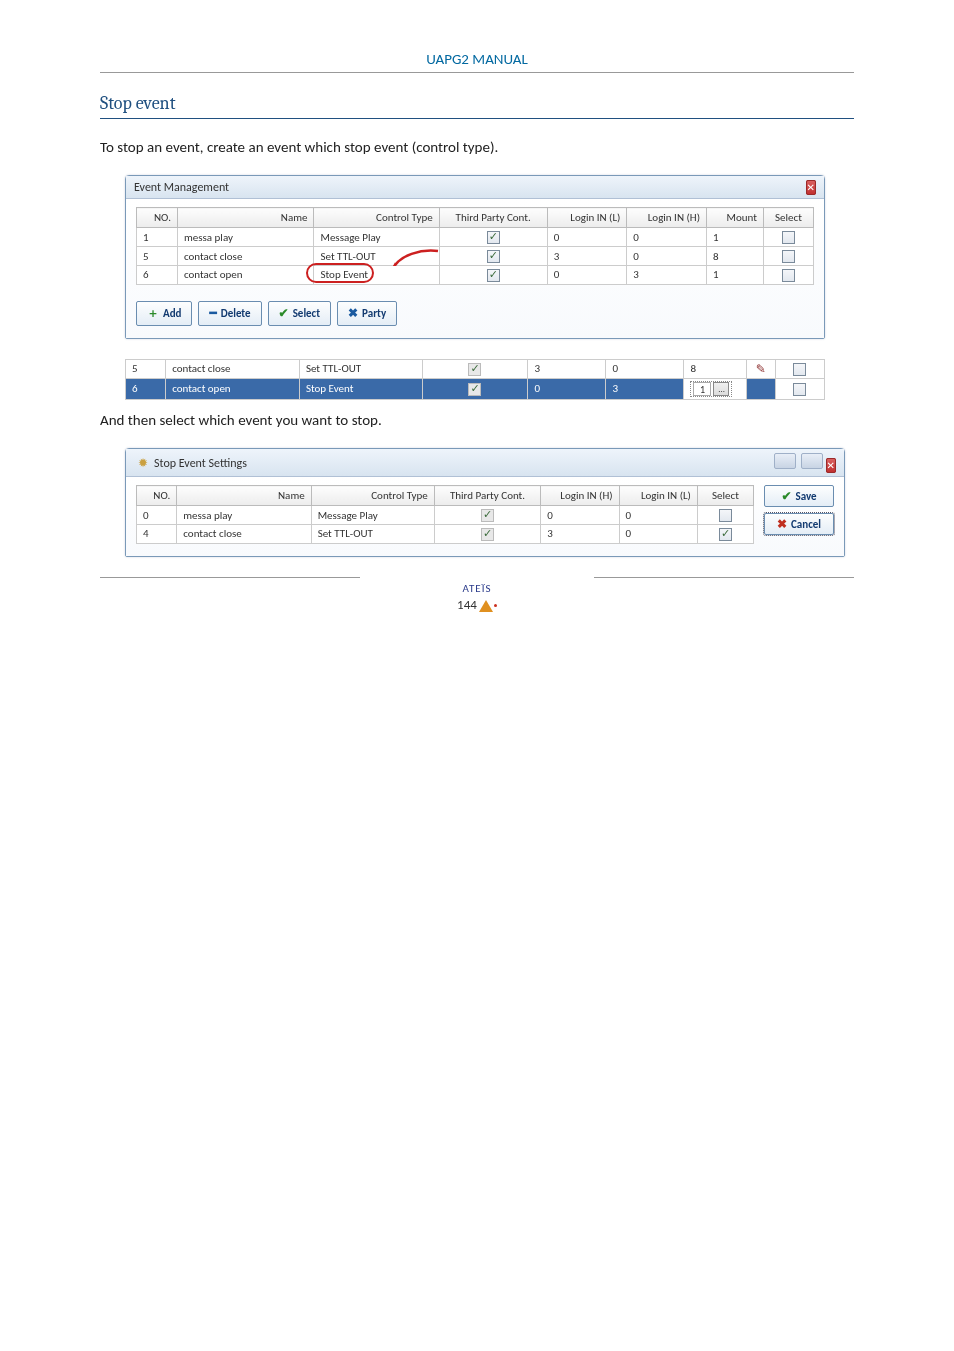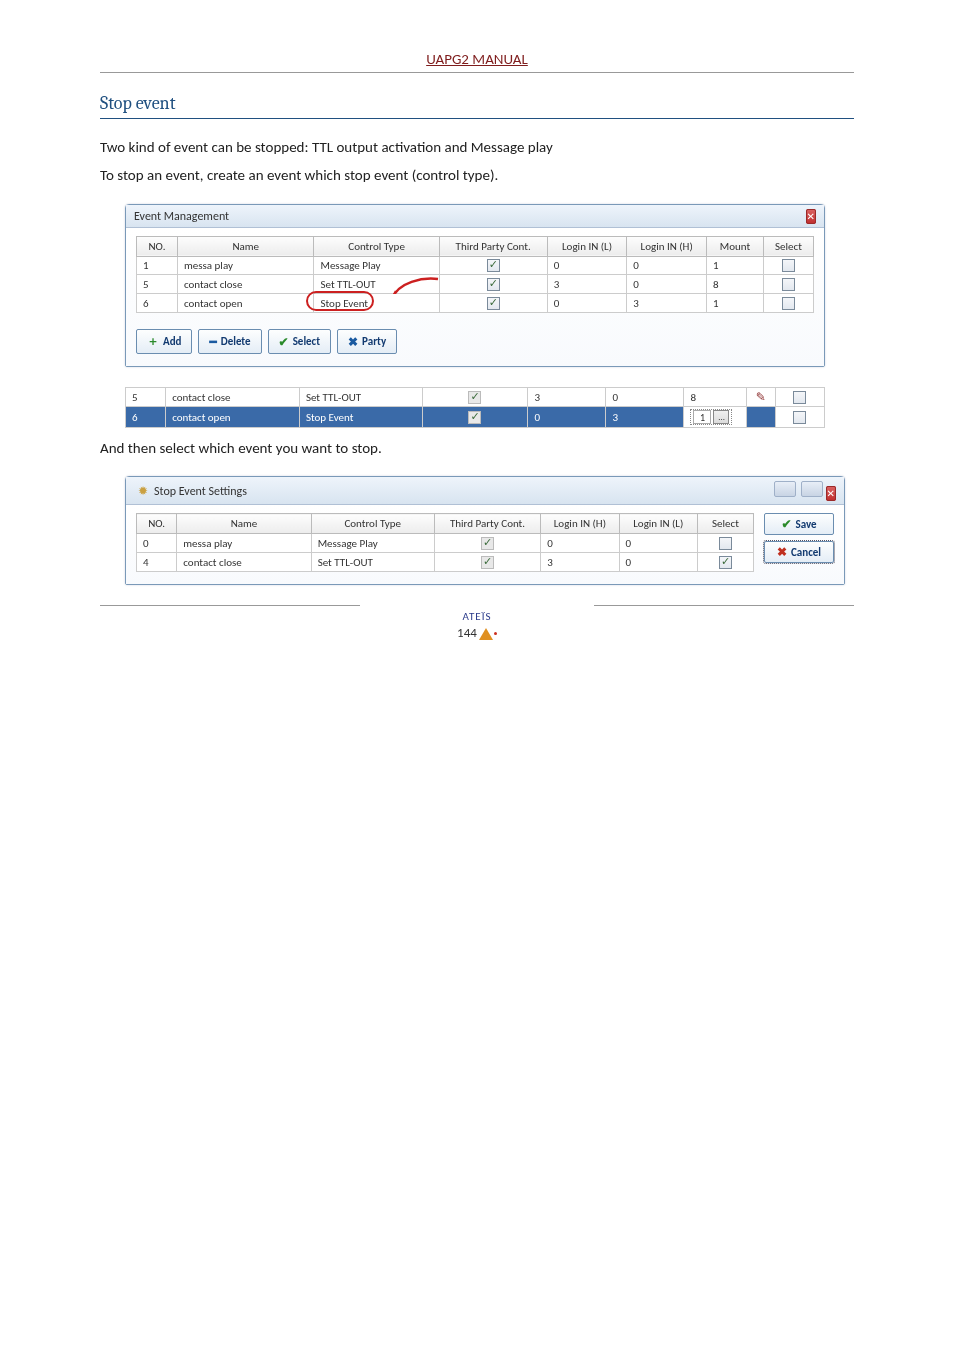--- a/index.html
+++ b/index.html
@@ -9,23 +9,22 @@
     background: #fff;
     width: 954px;
     color: #333;
   }
   .page {
     padding: 50px 100px 30px 100px;
   }
   .header-title {
     text-align: center;
     font-size: 15px;
-    color: #7f1d1d;
+    color: #0369a1;
     margin-bottom: 4px;
-    text-decoration: underline;
   }
   .header-rule {
     border: none;
     border-top: 1px solid #999;
     margin: 4px 0 6px 0;
   }
   .header-sub {
     text-align: center;
     font-size: 13px;
     color: #555;
@@ -97,21 +96,21 @@
     border-collapse: collapse;
     font-size: 11px;
     background: #fff;
   }
   table.grid th {
     background: linear-gradient(#fdfdfd,#ececec);
     border: 1px solid #bbb;
     padding: 3px 6px;
     font-weight: normal;
     color: #333;
-    text-align: center;
+    text-align: right;
   }
   table.grid td {
     border: 1px solid #ccc;
     padding: 2px 6px;
     color: #333;
     background: #fff;
     height: 18px;
   }
   .chk {
     display: inline-block;
@@ -277,21 +276,20 @@
 <body>
 
 <div class="page">
 
   <div class="header-title">UAPG2  MANUAL</div>
   <hr class="header-rule">
 
   <div class="section-title">Stop event</div>
   <hr class="section-rule">
 
-  <p class="body-text">Two kind of event can be stopped: TTL output activation and Message play</p>
   <p class="body-text">To stop an event, create an event which stop event (control type).</p>
 
   <div class="win">
     <div class="win-title">
       <span class="win-title-left">
         <span>Event Management</span>
       </span>
       <span>
         <span class="win-close">✕</span>
       </span>

